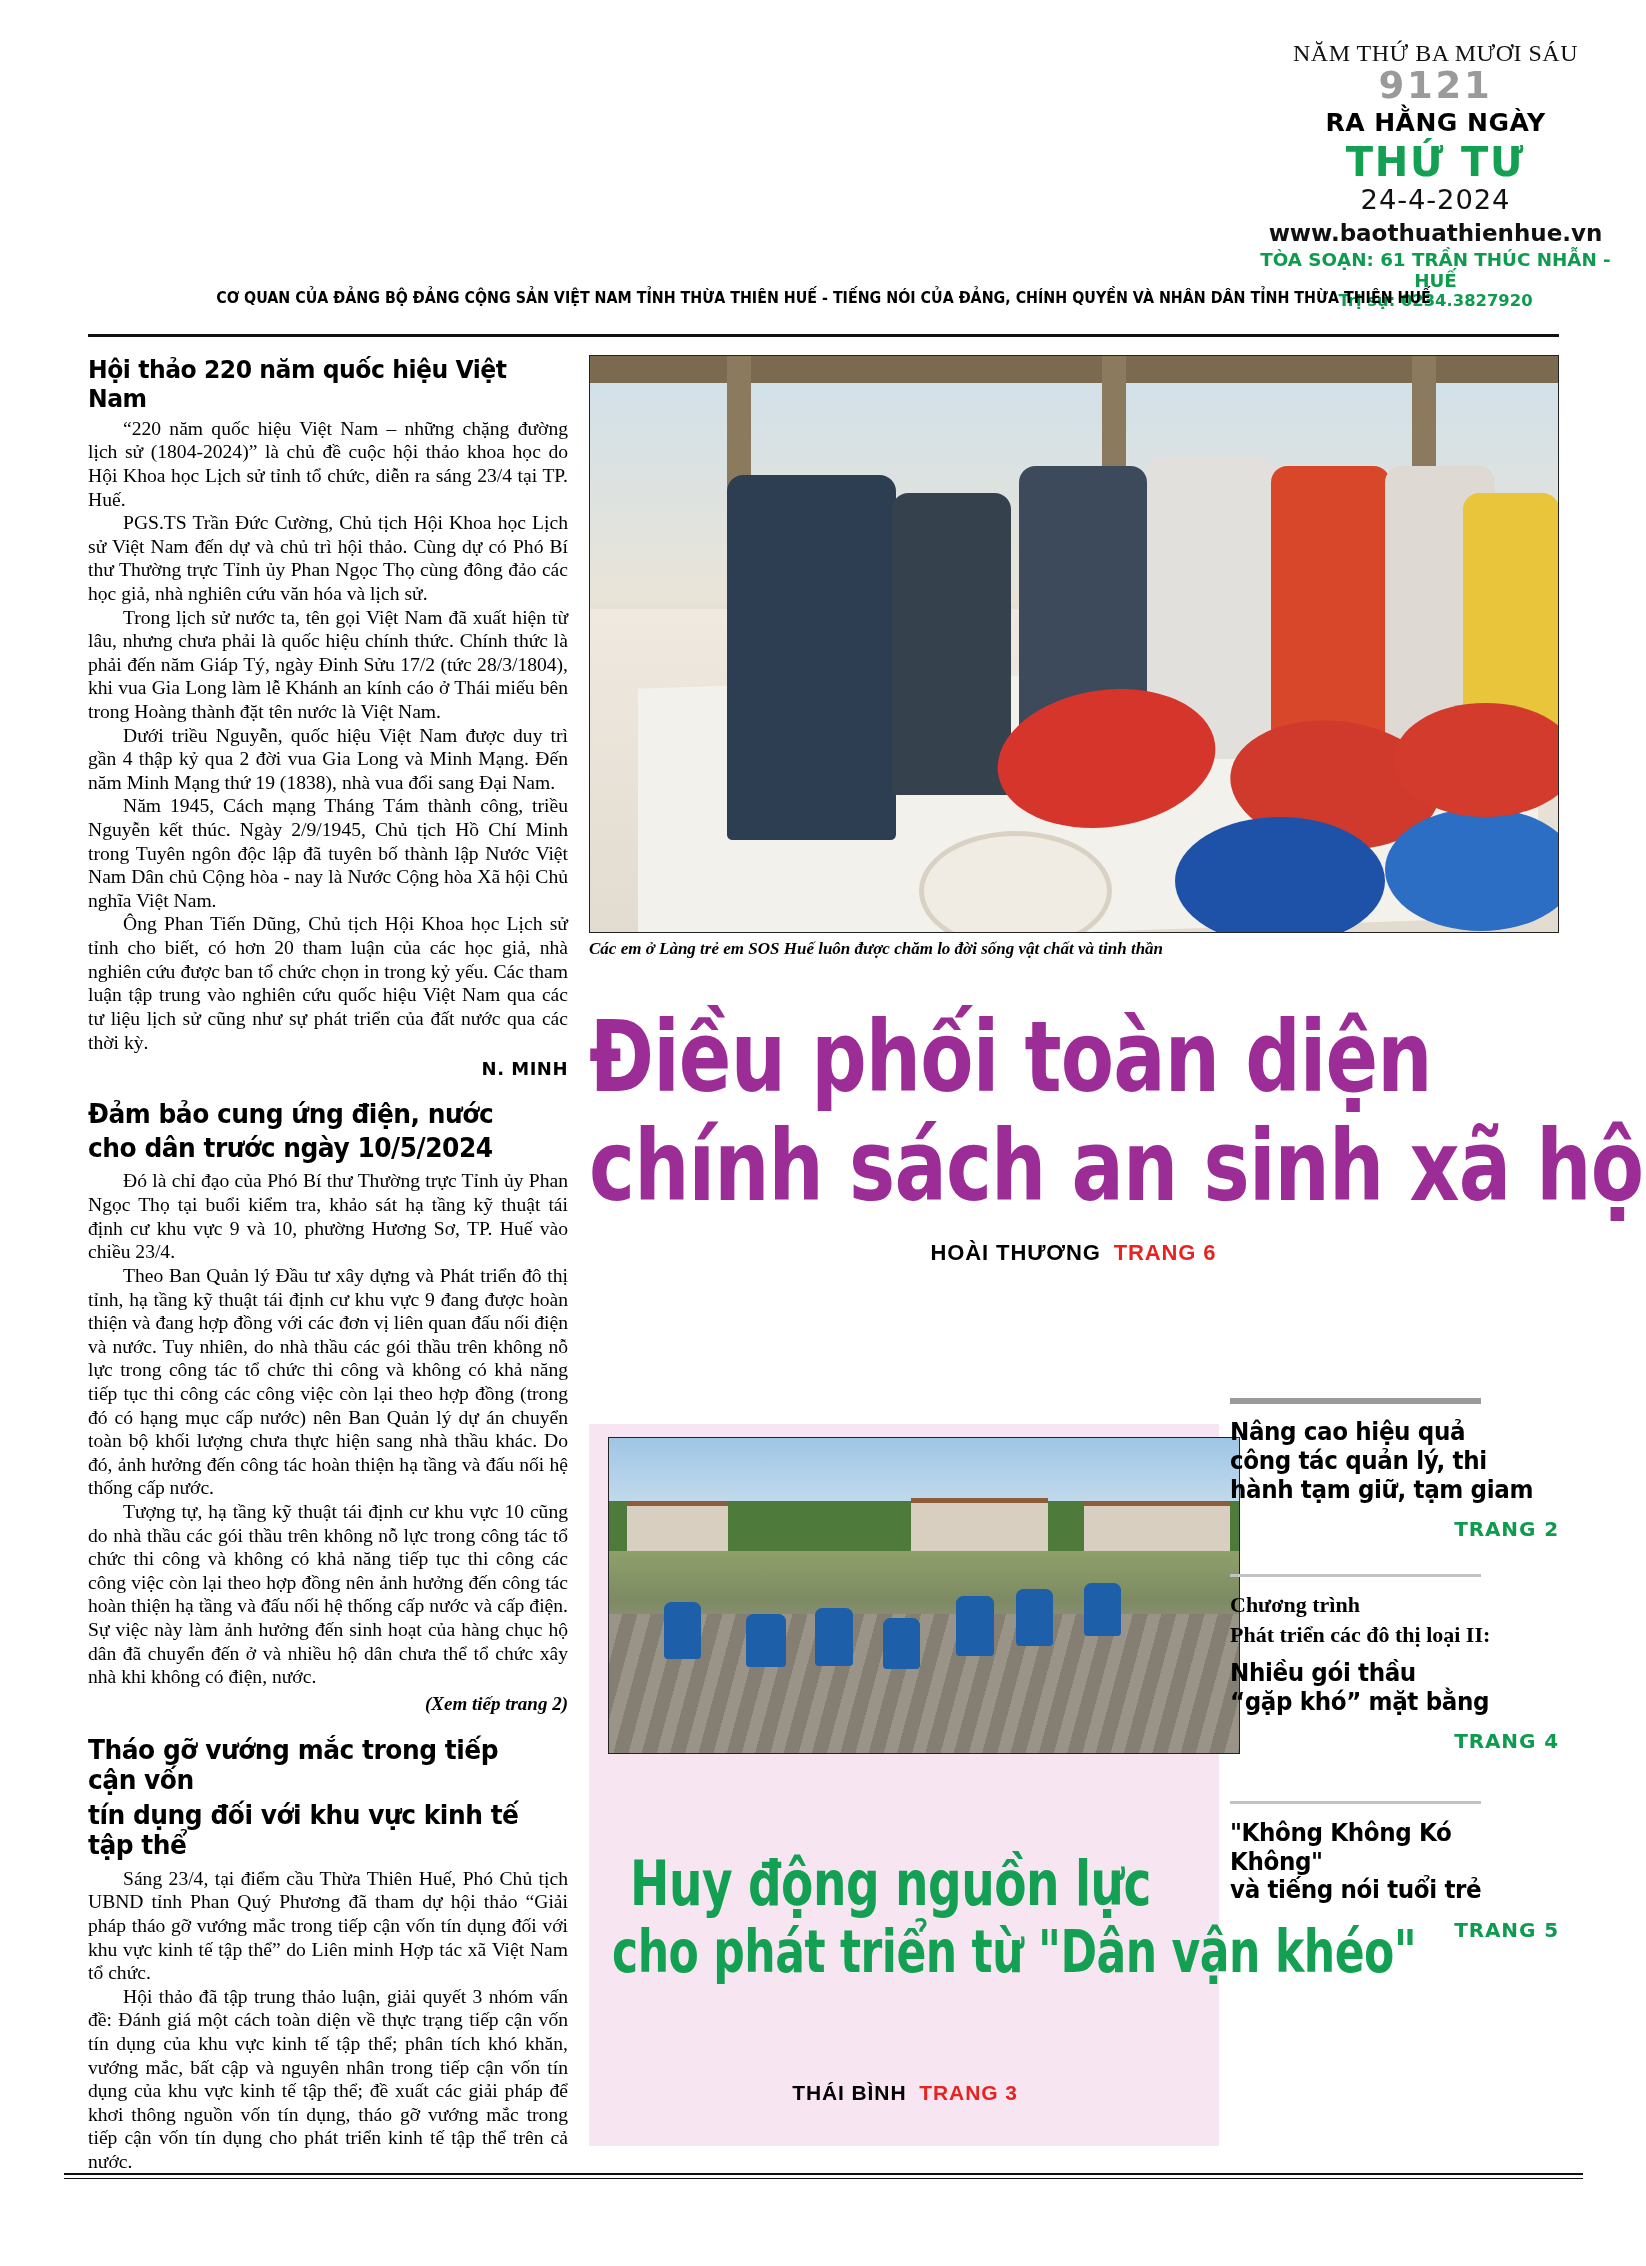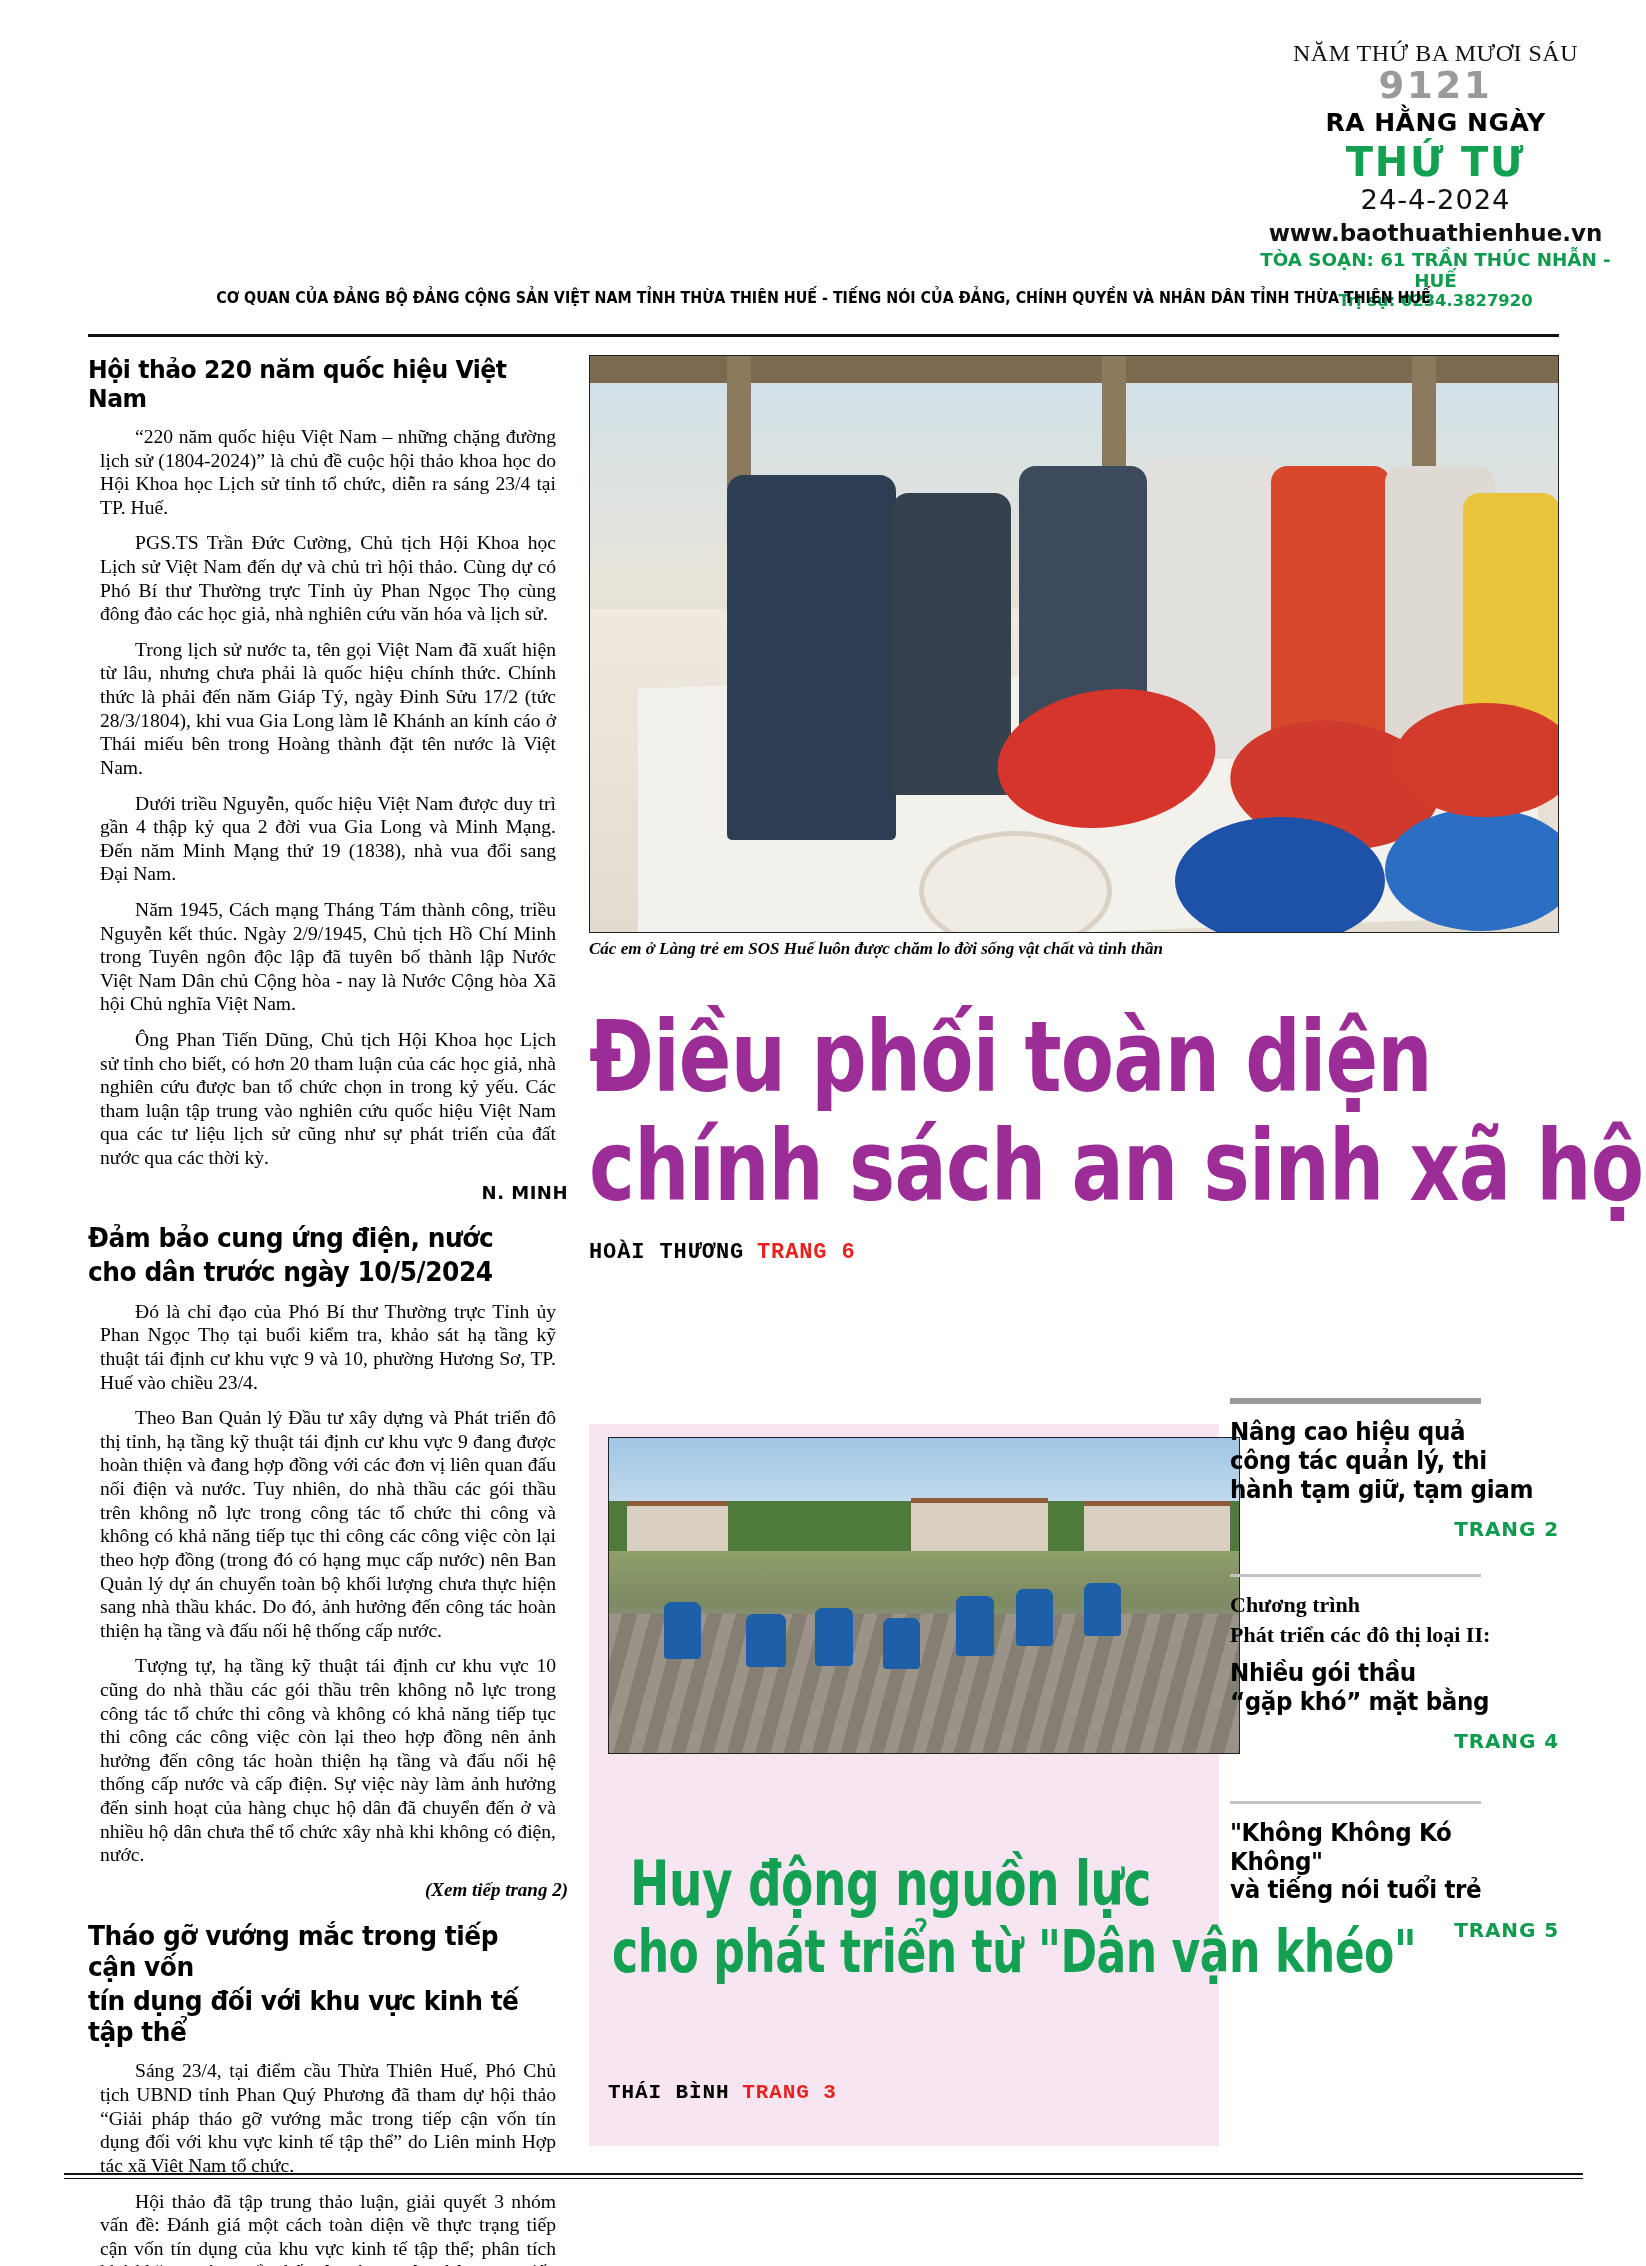--- a/index.html
+++ b/index.html
@@ -81,21 +81,21 @@
   }
 
   h2.hl{
     font-family:"DejaVu Sans", sans-serif;font-weight:bold;
     font-size:25px;line-height:1.16;color:#000;margin:0 0 3.7px 0;
     letter-spacing:-0.5px;transform:scaleX(0.94);transform-origin:left center;
   }
   h2.hl.big{font-size:26.5px;}
   p.body{
     font-family:"Liberation Serif", serif;
-    font-size:19.6px;line-height:1.205;margin:12px;text-align:justify;
+    font-size:19.6px;line-height:1.205;margin:0;text-align:justify;
     text-indent:35px;
     color:#000;
   }
   .byline{
     font-family:"DejaVu Sans", sans-serif;font-weight:bold;
     font-size:18px;text-align:right;margin-top:3.7px;letter-spacing:0.5px;
   }
   .seemore{
     font-family:"Liberation Serif", serif;font-weight:bold;font-style:italic;
     font-size:19px;text-align:right;margin-top:3.7px;
@@ -110,22 +110,22 @@
   }
 
   
   .feature-purple{
     font-family:"DejaVu Sans", sans-serif;font-weight:bold;
     color:#9c2d96;font-size:80px;line-height:1.02;letter-spacing:-0.9px;
     transform:scaleY(1.22) scaleX(0.97);transform-origin:left top;
     white-space:nowrap;
   }
   .feature-byline{
-    font-family:Liberation Mono, monospace;font-weight:bold;
-    font-size:22px;text-align:left;letter-spacing:0.9px;
+    font-family:Liberation Sans, sans-serif;font-weight:bold;
+    font-size:22px;text-align:center;letter-spacing:0.9px;
   }
   .feature-byline .trang{color:#e8231f;margin-left:12.8px;}
 
   
   .feature-green{
     font-family:"DejaVu Sans", sans-serif;font-weight:bold;
     color:#13a052;font-size:48px;line-height:1.06;letter-spacing:-0.5px;
     transform:scaleY(1.3) scaleX(0.98);transform-origin:left top;
     white-space:nowrap;
   }

